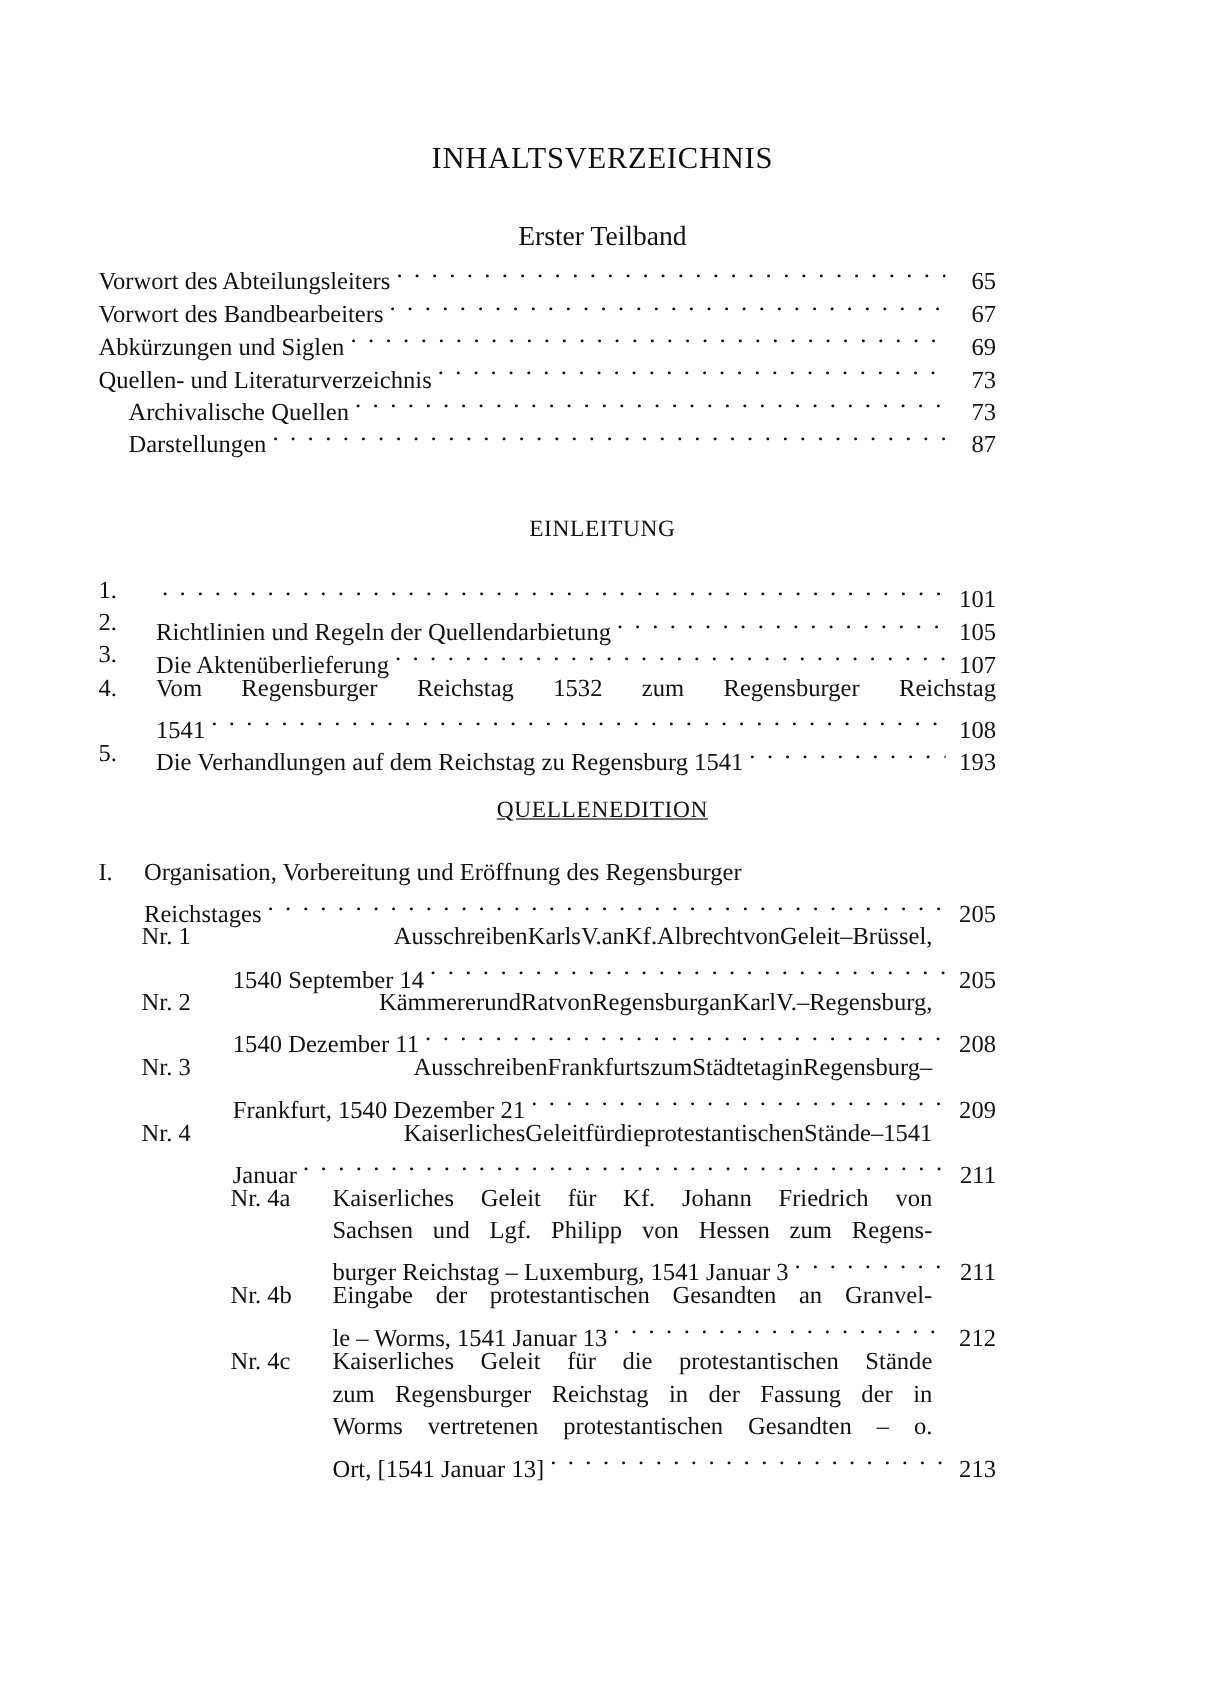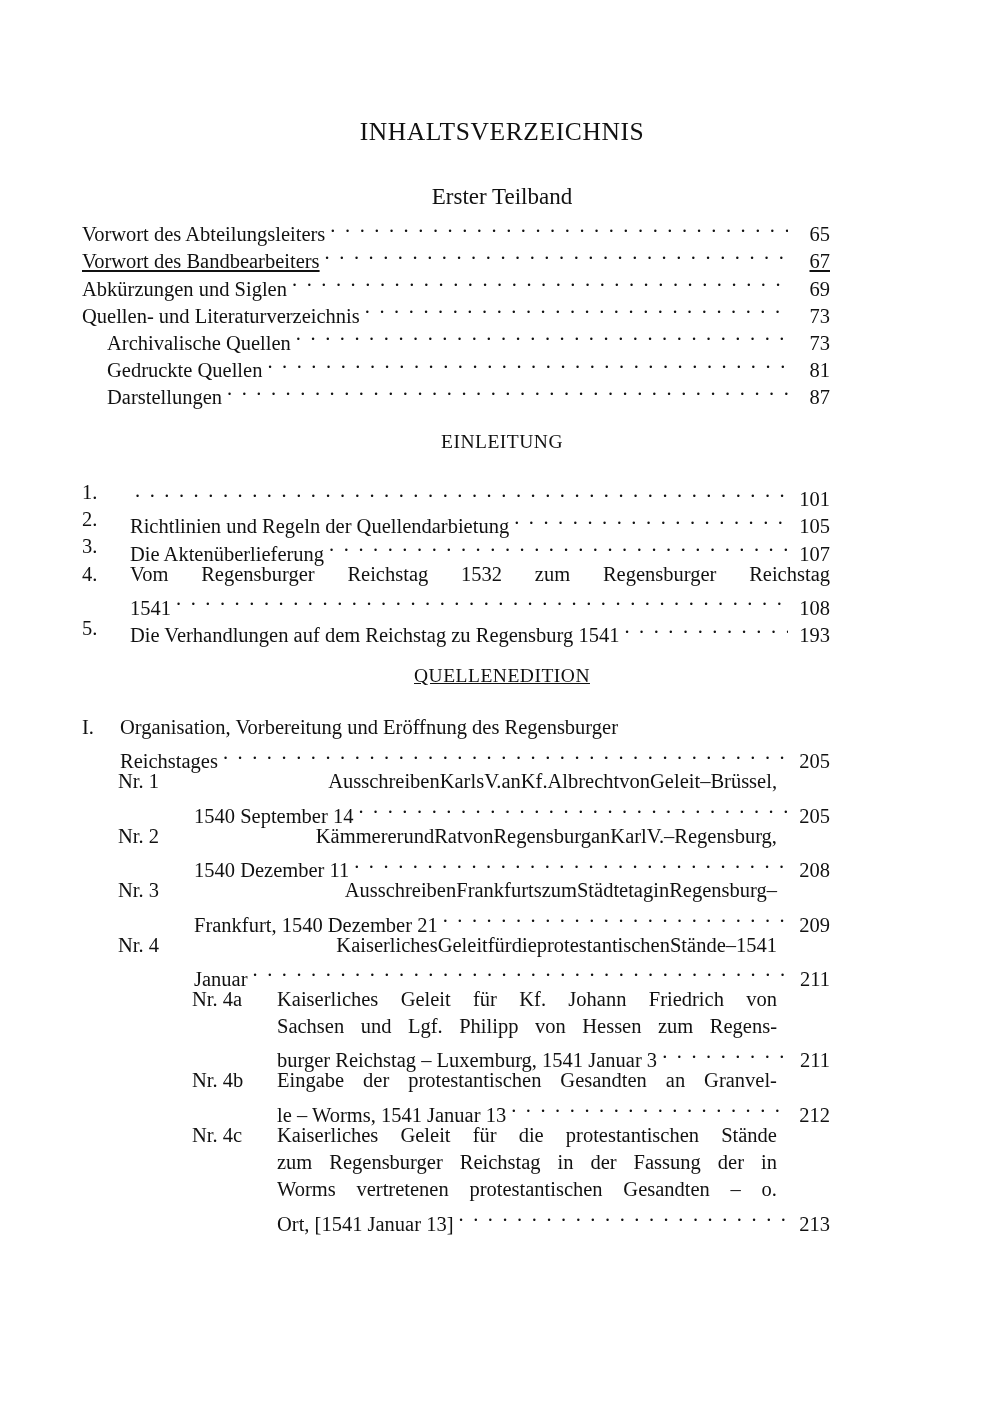--- a/index.html
+++ b/index.html
@@ -163,21 +163,21 @@
 
     <div class="row i-0">
       <div class="line" style="left:0;">
         <span class="txt">Vorwort des Abteilungsleiters</span>
         <span class="leader"></span>
         <span class="pg">65</span>
       </div>
     </div>
 
     <div class="row i-0">
-      <div class="line" style="left:0;text-decoration:underline;">
+      <div class="line" style="left:0;">
         <span class="txt">Vorwort des Bandbearbeiters</span>
         <span class="leader"></span>
         <span class="pg">67</span>
       </div>
     </div>
 
     <div class="row i-0">
       <div class="line" style="left:0;">
         <span class="txt">Abkürzungen und Siglen</span>
         <span class="leader"></span>
@@ -194,27 +194,20 @@
     </div>
 
     <div class="row i-1">
       <div class="line">
         <span class="txt">Archivalische Quellen</span>
         <span class="leader"></span>
         <span class="pg">73</span>
       </div>
     </div>
 
-    <div class="row i-1">
-      <div class="line">
-        <span class="txt">Gedruckte Quellen</span>
-        <span class="leader"></span>
-        <span class="pg">81</span>
-      </div>
-    </div>
 
     <div class="row i-1">
       <div class="line">
         <span class="txt">Darstellungen</span>
         <span class="leader"></span>
         <span class="pg">87</span>
       </div>
     </div>
   </div>
 

